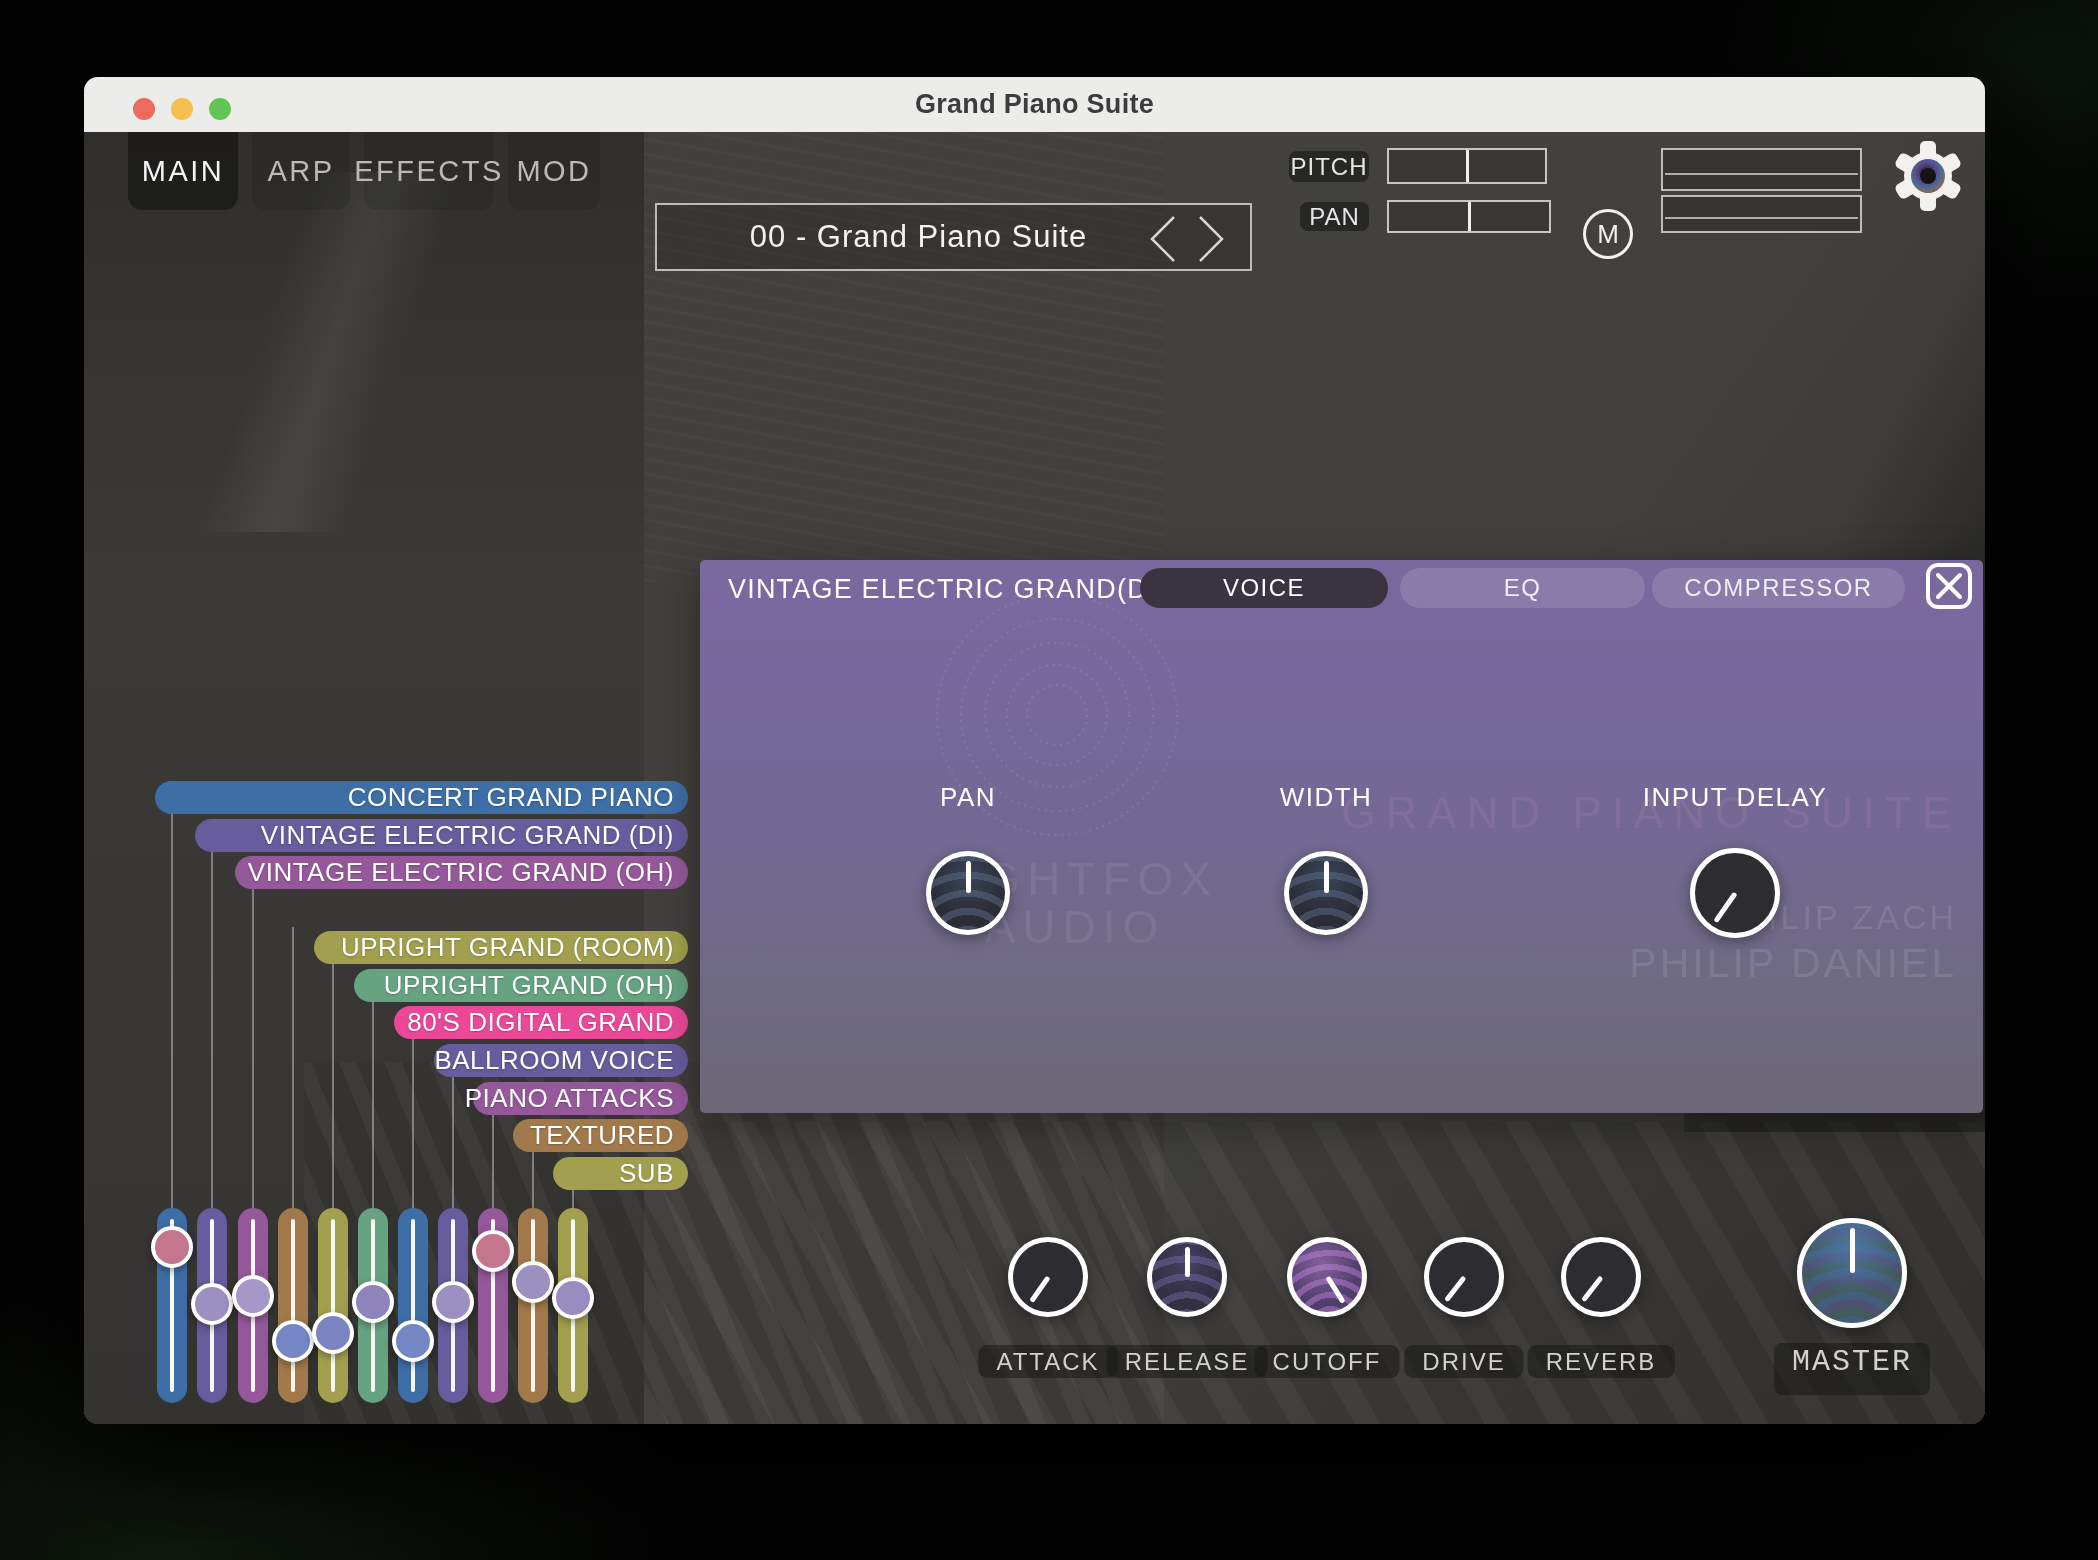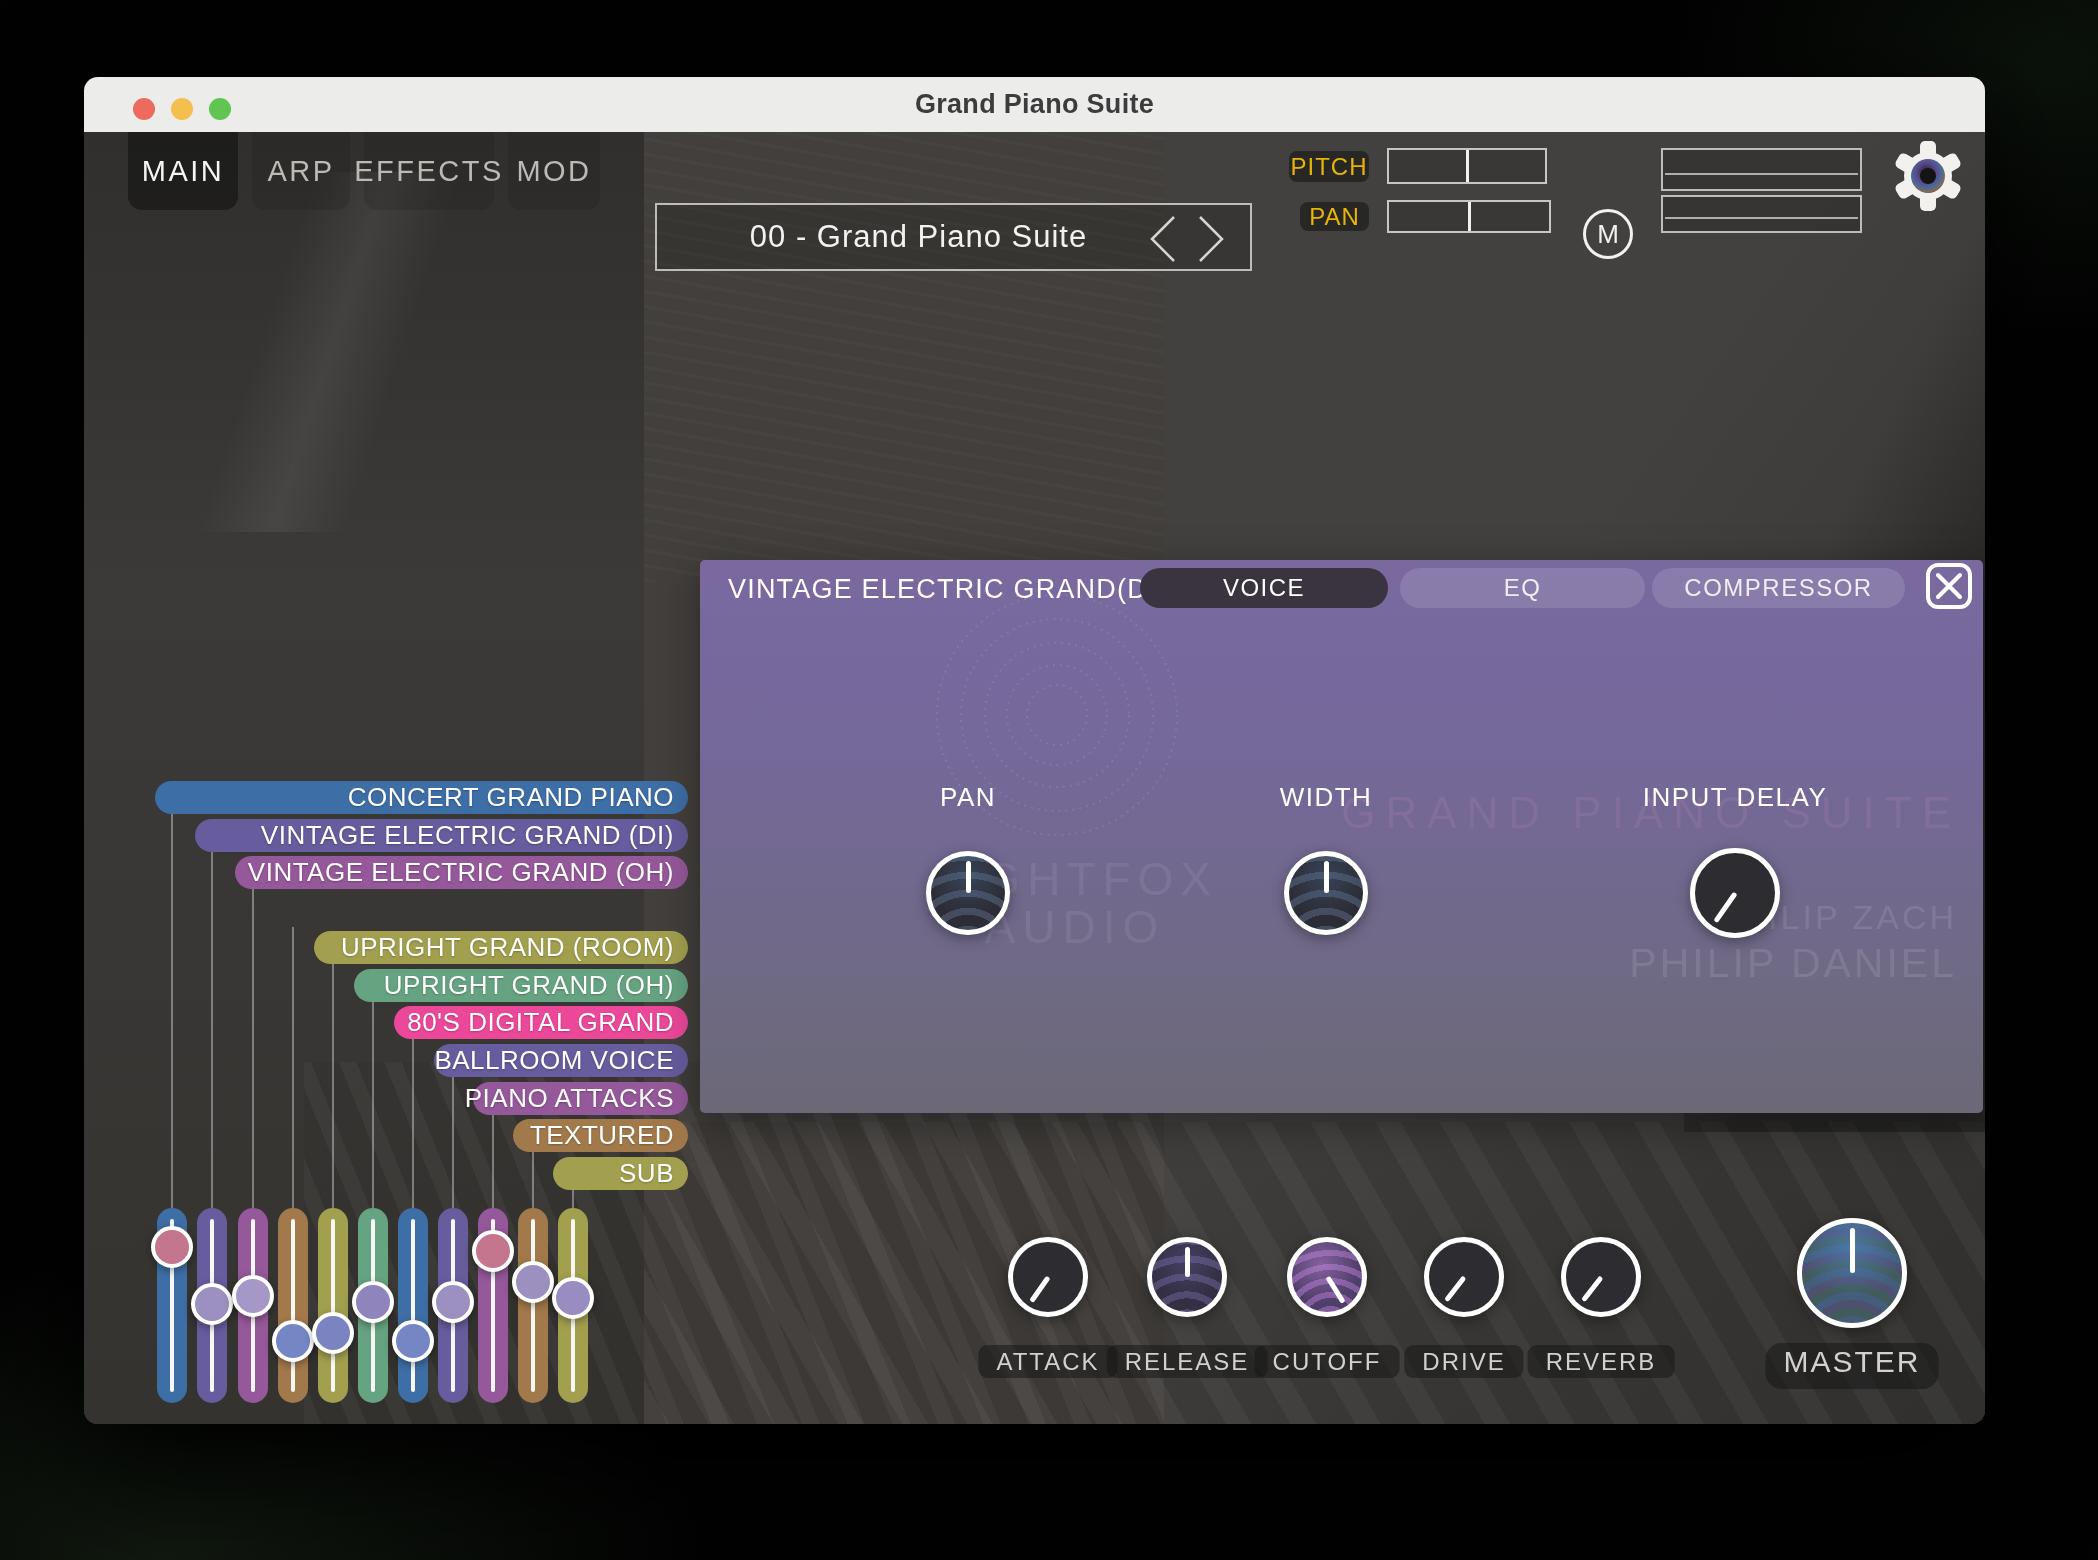--- a/index.html
+++ b/index.html
@@ -42,21 +42,21 @@
   .navtab{position:absolute;top:0;height:78px;border-radius:0 0 14px 14px;
     display:flex;align-items:center;justify-content:center;
     font-size:29px;letter-spacing:2.5px;color:#bdbab5;background:rgba(22,22,22,.18);cursor:default;}
   .navtab.active{background:rgba(12,12,12,.5);color:#f5f5f5;}
   
   #preset-box{position:absolute;left:571px;top:71px;width:597px;height:68px;box-sizing:border-box;
     border:2px solid rgba(225,223,218,.8);background:rgba(18,18,18,.22);
     display:flex;align-items:center;justify-content:center;}
   #preset-box .ptext{font-size:31px;color:#f3f2f0;letter-spacing:1px;margin-right:70px;}
   #preset-chevrons{position:absolute;right:18px;top:8px;}
-  .ctl-pill{position:absolute;background:rgba(22,22,22,.6);border-radius:8px;color:#eab308;
+  .ctl-pill{position:absolute;background:rgba(22,22,22,.6);border-radius:8px;color:#e5e5e5;
     display:flex;align-items:center;justify-content:center;font-size:24px;letter-spacing:1px;}
   .hslider{position:absolute;box-sizing:border-box;border:2px solid rgba(225,223,218,.85);background:rgba(30,30,30,.25);}
   .hslider .vline{position:absolute;top:0;bottom:0;left:50%;width:3px;margin-left:-1.5px;background:#f2f1ee;}
   #mono-btn{position:absolute;left:1499px;top:77px;width:50px;height:50px;border-radius:50%;
     border:3px solid #f2f1ee;box-sizing:border-box;color:#f2f1ee;font-size:26px;
     display:flex;align-items:center;justify-content:center;background:transparent;}
   .meter{position:absolute;box-sizing:border-box;border:2px solid rgba(215,213,208,.85);background:rgba(25,25,25,.3);}
   .meter .mline{position:absolute;left:2px;right:2px;top:58%;height:2px;background:rgba(255,255,255,.6);}
   
   #panel{position:absolute;left:616px;top:428px;width:1283px;height:553px;border-radius:5px;
@@ -93,21 +93,21 @@
       radial-gradient(circle at 42% 32%, rgba(205,145,225,.42), transparent 62%),
       repeating-radial-gradient(circle at 55% 120%, rgba(175,115,205,.45) 0 6px, rgba(55,38,85,.35) 6px 14px),
       #5c4a77;}
   .tex-master{background:
       radial-gradient(circle at 50% 22%, rgba(85,145,215,.50), transparent 58%),
       repeating-radial-gradient(circle at 50% 125%, rgba(100,150,210,.34) 0 8px, rgba(110,170,130,.26) 8px 16px, rgba(140,120,190,.30) 16px 24px),
       #323f4d;}
   .knob-label{position:absolute;color:#fff;font-size:26px;letter-spacing:1.5px;transform:translateX(-50%);white-space:nowrap;}
   .kpill{position:absolute;transform:translateX(-50%);height:33px;line-height:33px;padding:0 18px;
     background:rgba(20,20,20,.5);border-radius:9px;color:#d4d1cc;font-size:24px;letter-spacing:2px;white-space:nowrap;}
-  .kpill.big{height:46px;line-height:38px;font-size:30px;border-radius:16px;}
+  .kpill.big{height:52px;line-height:38px;font-size:30px;border-radius:8px;font-family:Liberation Mono, monospace;}
   
   .track-pill{position:absolute;height:33px;border-radius:17px;color:#fff;
     font-size:26px;letter-spacing:.5px;display:flex;align-items:center;justify-content:flex-end;
     padding-right:14px;box-sizing:border-box;text-shadow:0 1px 2px rgba(0,0,0,.25);white-space:nowrap;}
   .connector{position:absolute;width:2px;background:rgba(200,200,200,.5);}
   .vslider{position:absolute;top:1076px;width:30px;height:195px;border-radius:15px;}
   .vslider .sline{position:absolute;left:50%;width:4px;margin-left:-2px;top:11px;bottom:11px;background:#f7f7f5;border-radius:2px;}
   .vslider .thumb{position:absolute;left:50%;margin-left:-21px;width:42px;height:42px;border-radius:50%;
     border:4px solid #fff;box-sizing:border-box;box-shadow:0 3px 8px rgba(0,0,0,.35);}
 </style>

